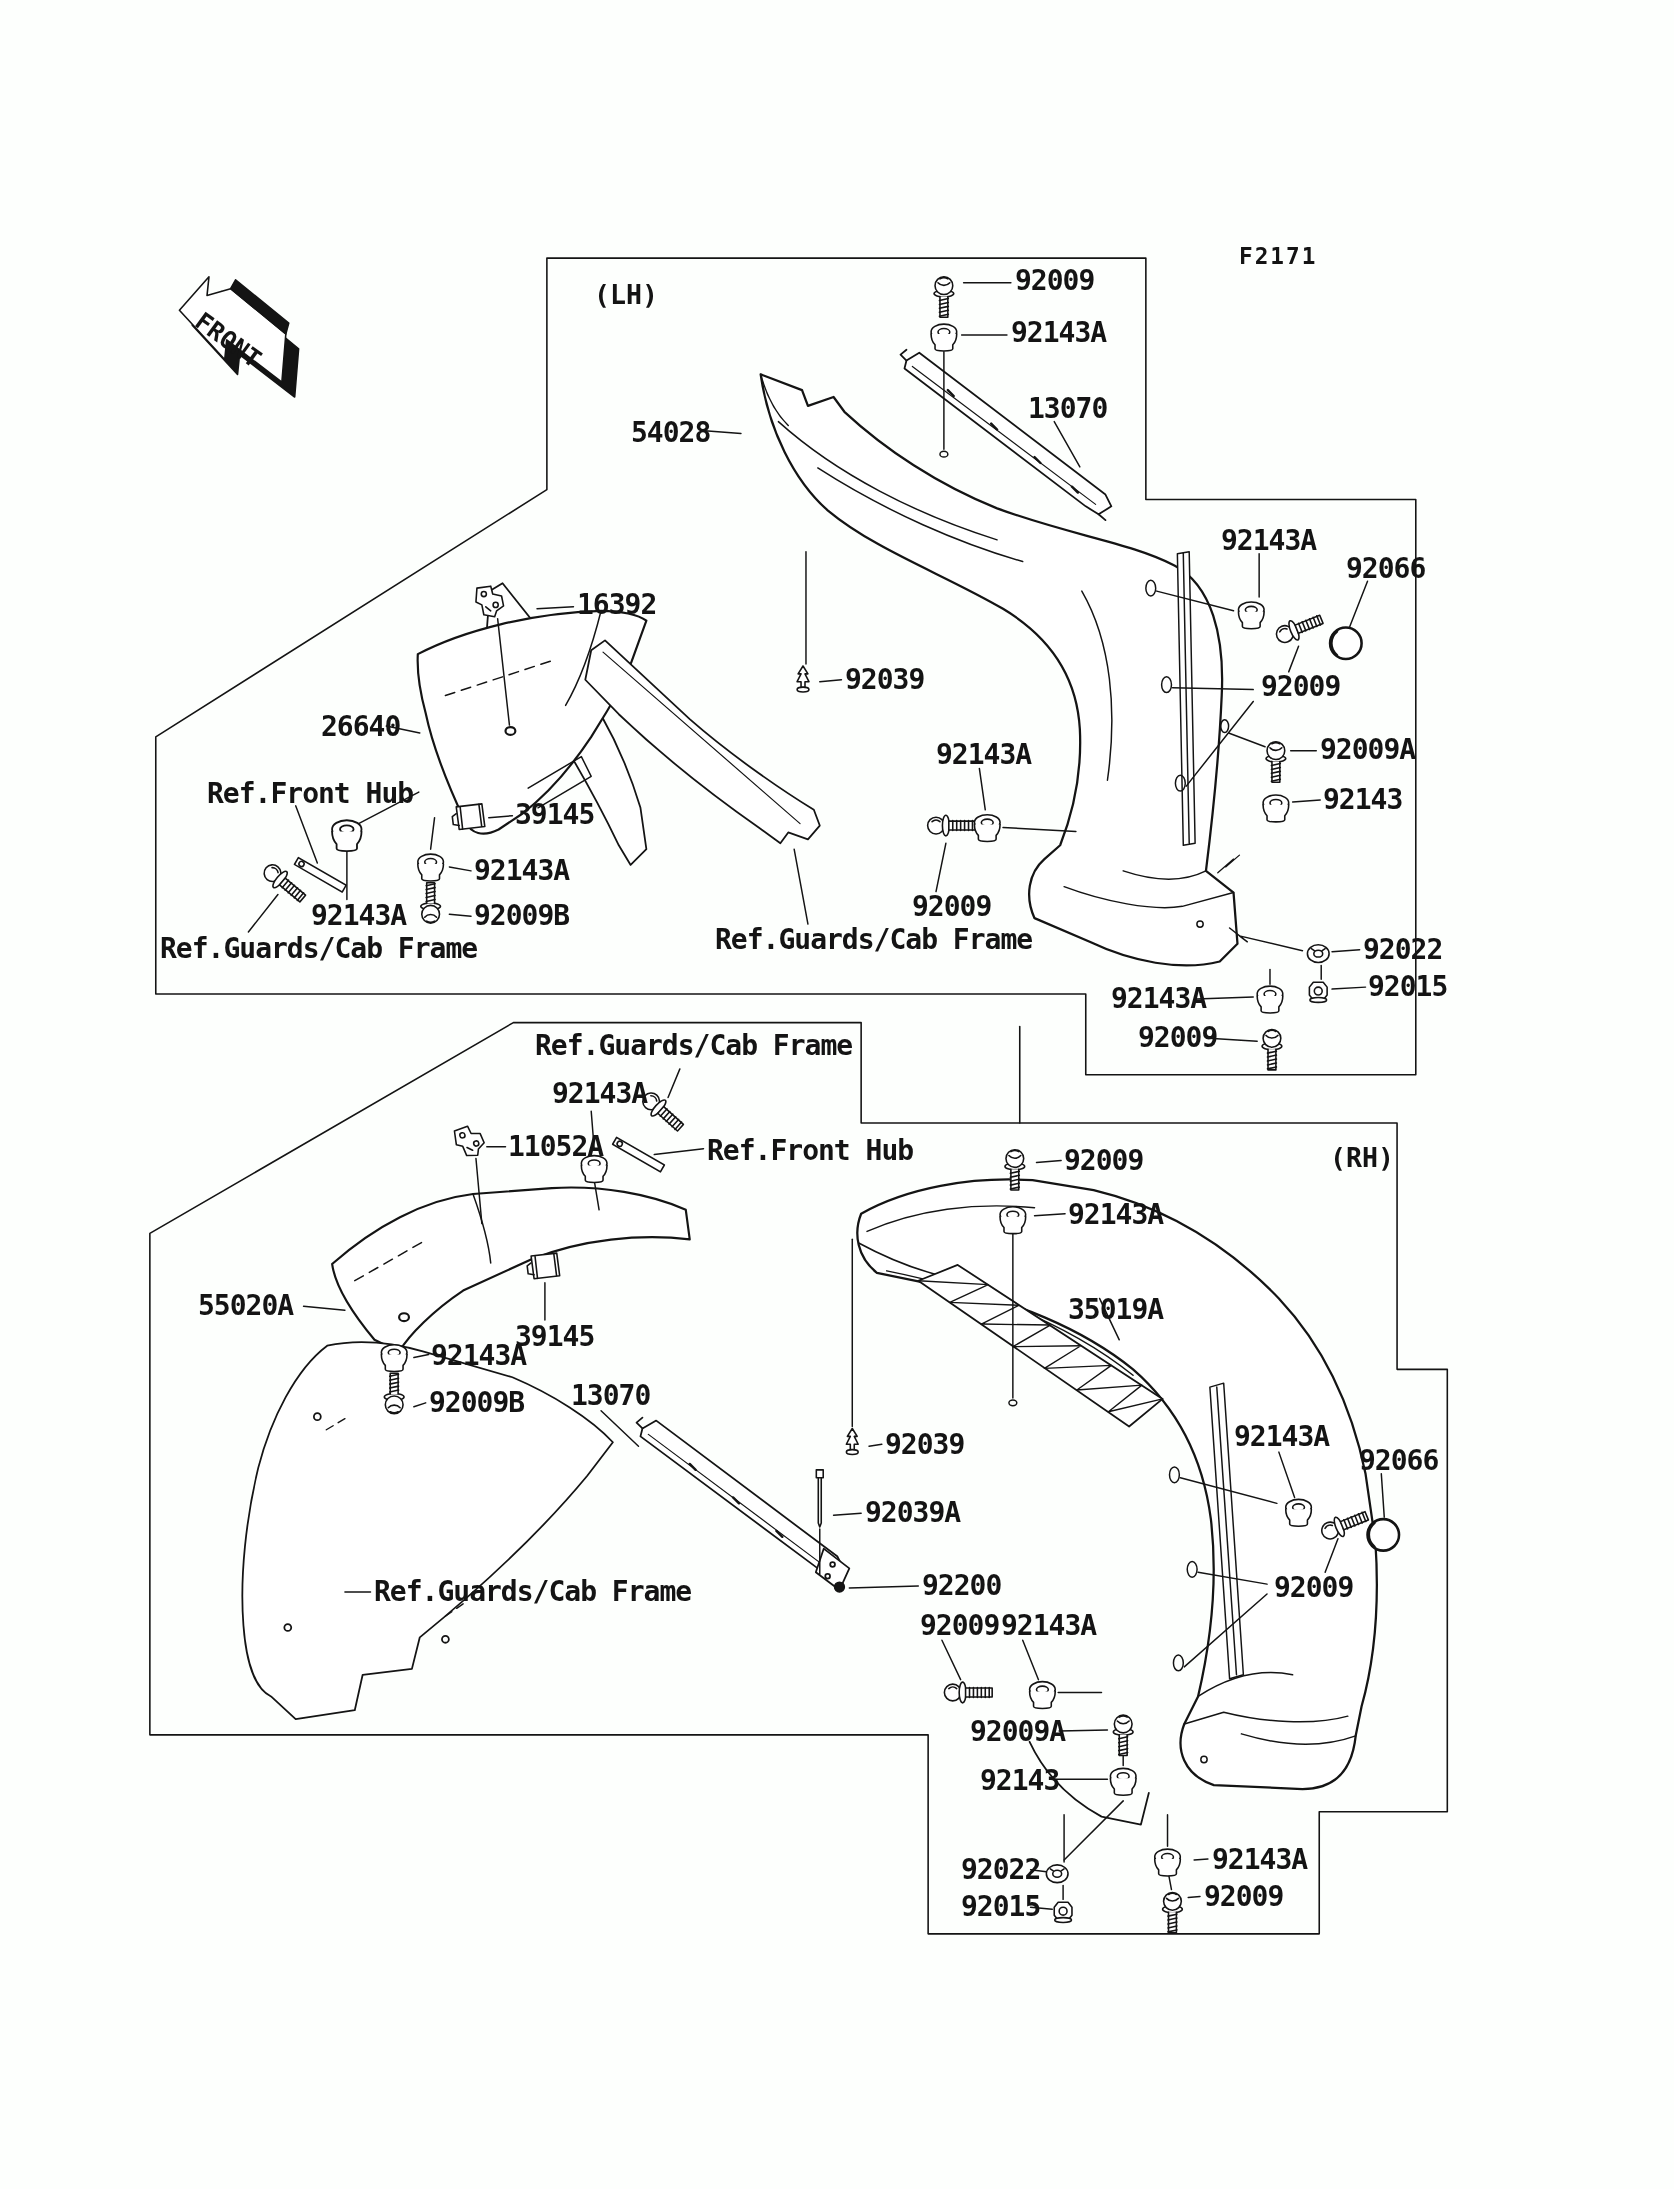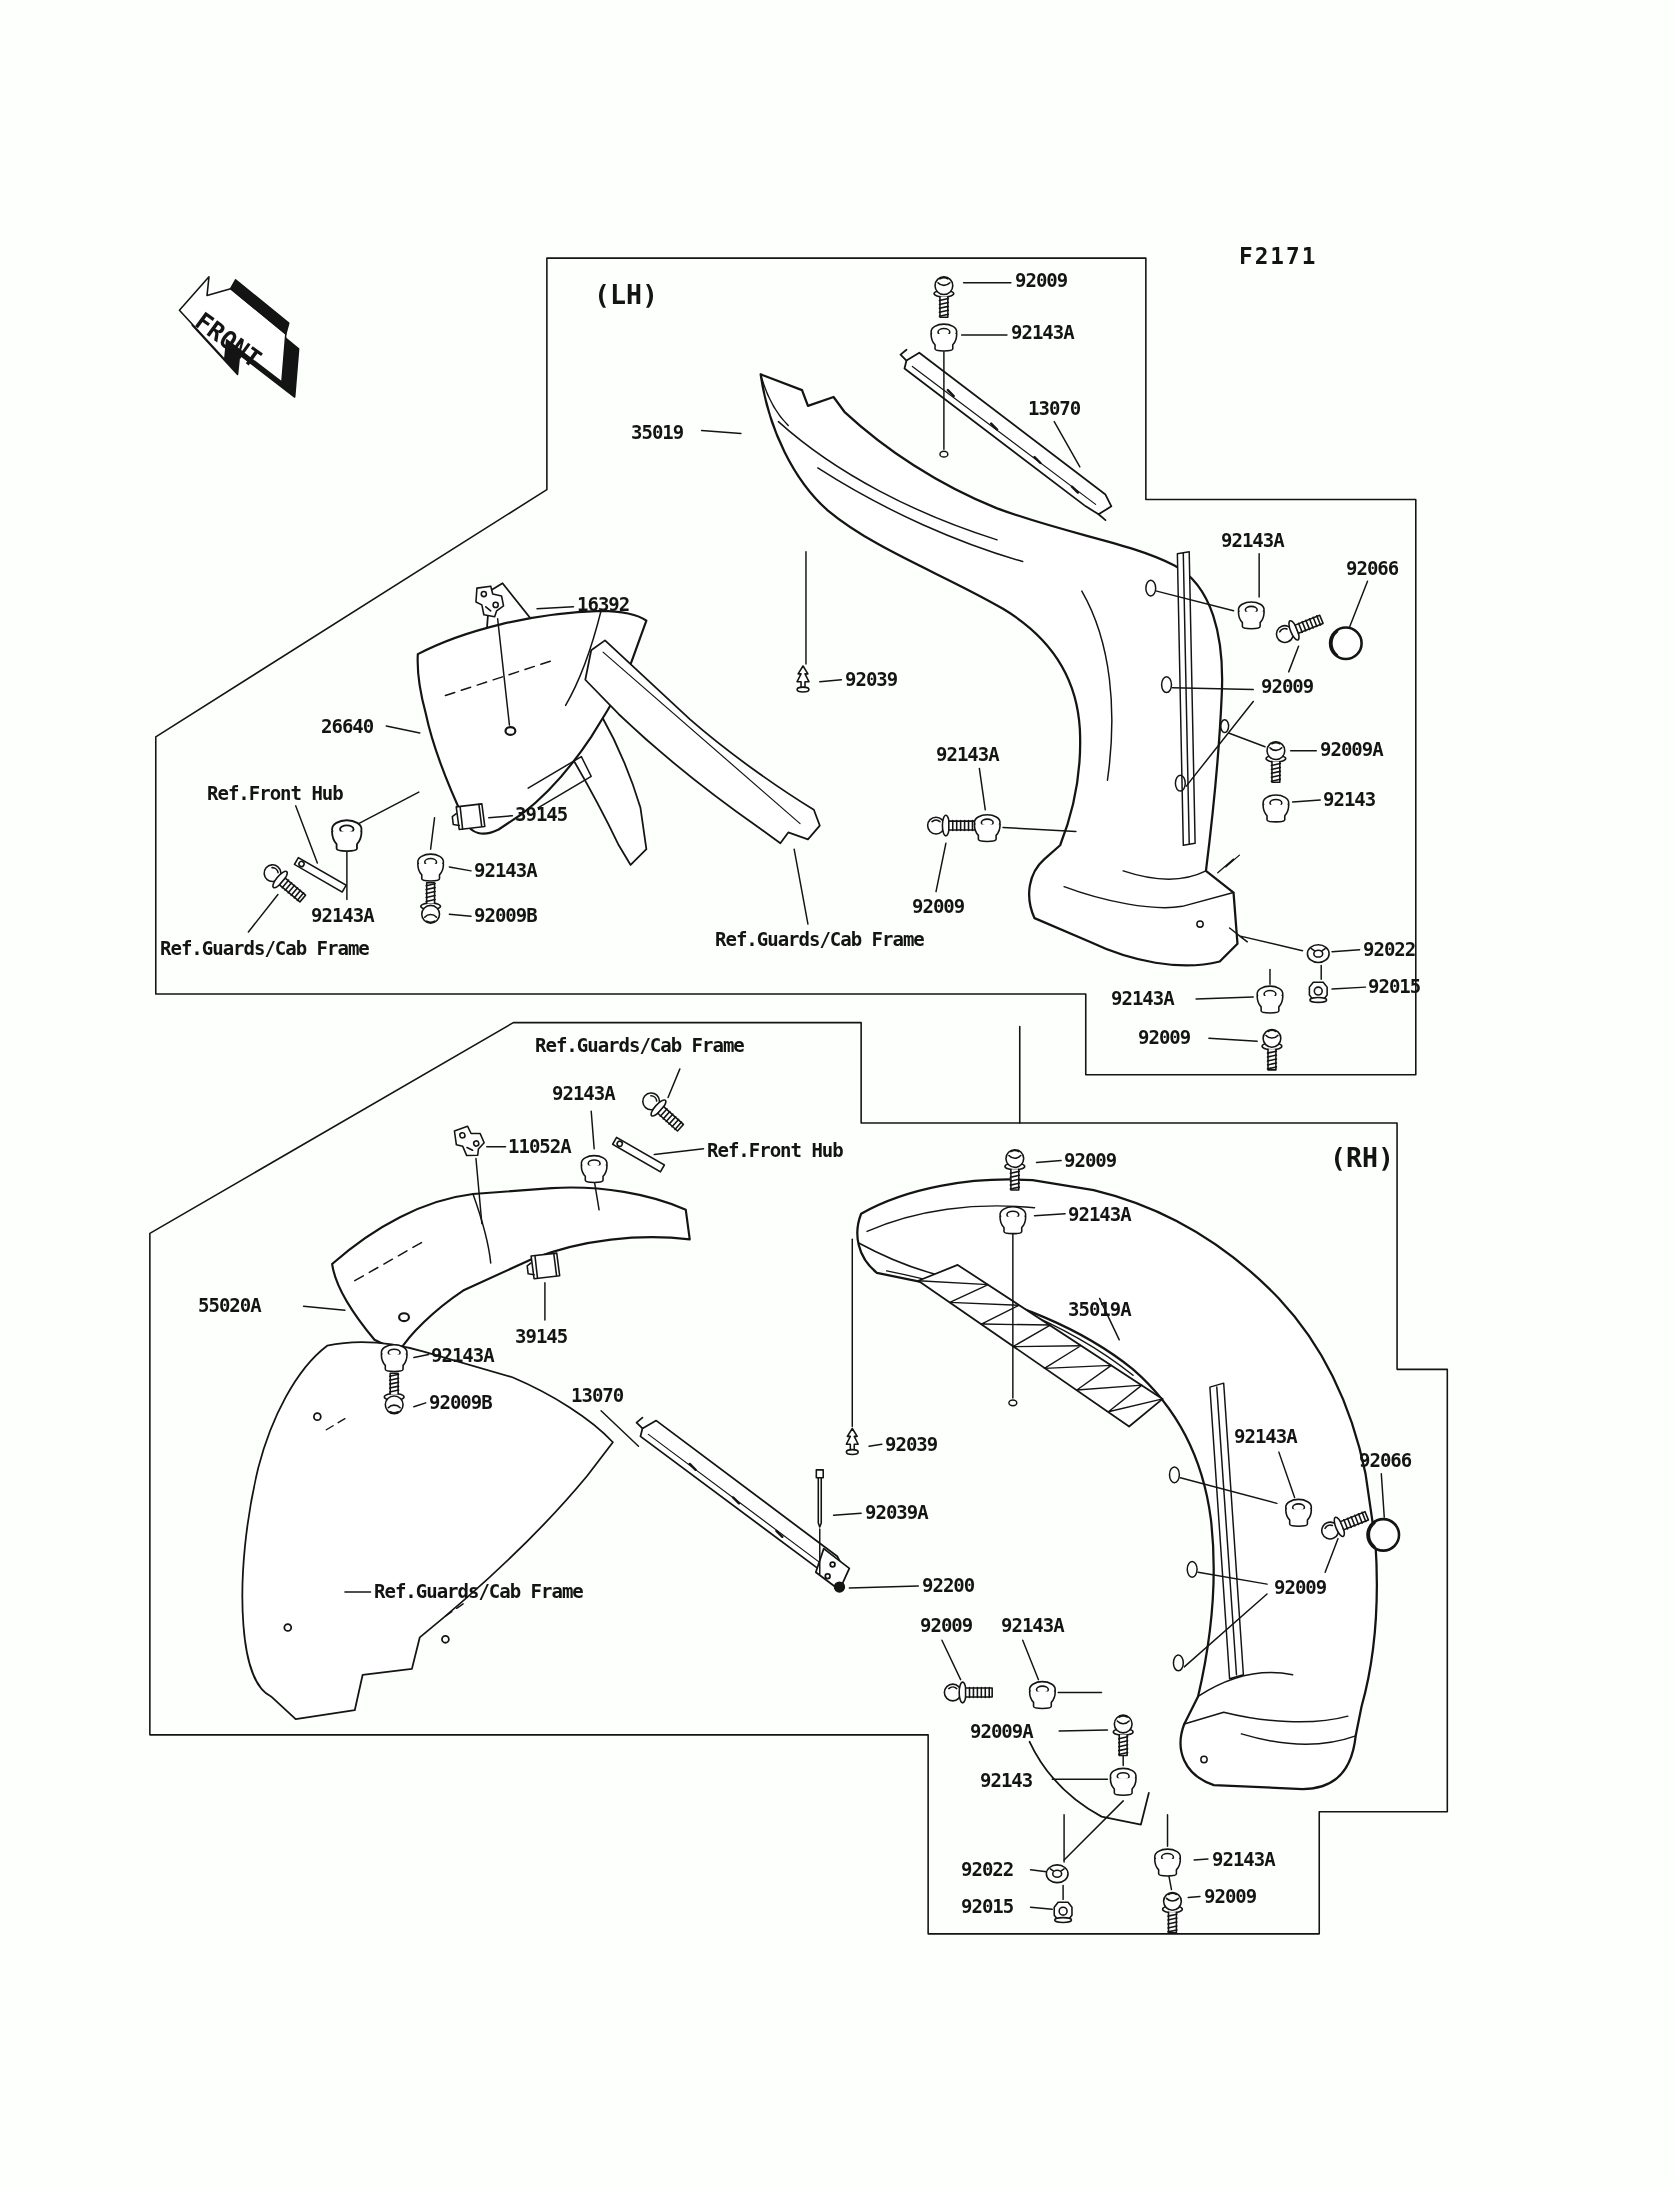--- a/index.html
+++ b/index.html
@@ -1,19 +1,19 @@
 <!DOCTYPE html>
 <html><head>
 <meta charset="utf-8">
 <style>
   html,body{margin:0;padding:0;background:#ffffff;}
   .stage{position:relative;width:1675px;height:2190px;background:#fdfffd;overflow:hidden;
          font-family:"DejaVu Sans Mono","Liberation Mono",monospace;color:#141414;}
   .stage svg{position:absolute;left:0;top:0;}
-  .lbl{position:absolute;white-space:nowrap;font-weight:bold;font-size:19px;line-height:25.6px;
+  .lbl{position:absolute;white-space:nowrap;font-weight:bold;font-size:28px;line-height:25.6px;
        letter-spacing:-1px;color:#141414;}
   .lbl.big{font-size:26.6px;letter-spacing:0;}
   .lbl.fig{font-size:22.7px;letter-spacing:2px;text-align:right;}
   svg *{vector-effect:none;}
 </style>
 </head>
 <body>
 
 <div class="stage">
 
@@ -309,21 +309,21 @@
   <use href="#grommet" x="1185" y="1892"></use>
   <use href="#boltv" x="1190" y="1930"></use>
 </svg>
 
 <div class="lbl big" style="left:594px;top:282px">(LH)</div>
 <div class="lbl fig" style="left:1239px;top:244px">F2171</div>
 
 <div class="lbl" style="left:1015px;top:268px">92009</div>
 <div class="lbl" style="left:1011px;top:320px">92143A</div>
 <div class="lbl" style="left:1028px;top:396px">13070</div>
-<div class="lbl" style="left:631px;top:420px">35019</div>
+<div class="lbl" style="left:631px;top:420px">54028</div>
 <div class="lbl" style="left:1221px;top:528px">92143A</div>
 <div class="lbl" style="left:1346px;top:556px">92066</div>
 <div class="lbl" style="left:1261px;top:674px">92009</div>
 <div class="lbl" style="left:577px;top:592px">16392</div>
 <div class="lbl" style="left:845px;top:667px">92039</div>
 <div class="lbl" style="left:321px;top:714px">26640</div>
 <div class="lbl" style="left:207px;top:781px">Ref.Front Hub</div>
 <div class="lbl" style="left:515px;top:802px">39145</div>
 <div class="lbl" style="left:474px;top:858px">92143A</div>
 <div class="lbl" style="left:474px;top:903px">92009B</div>

